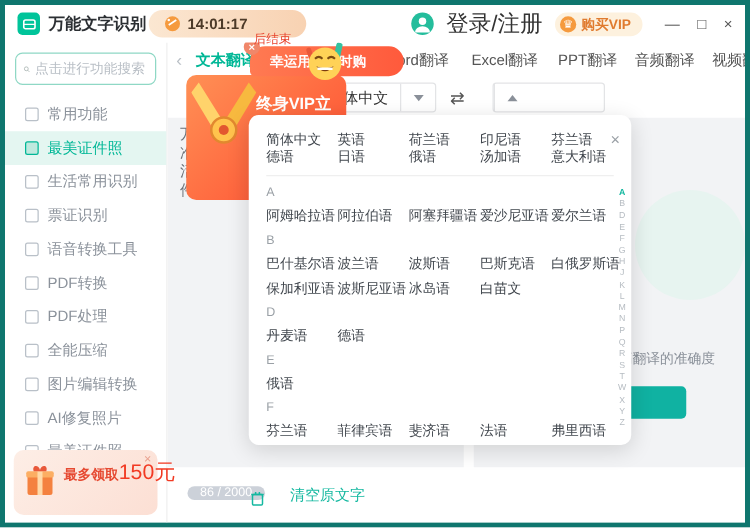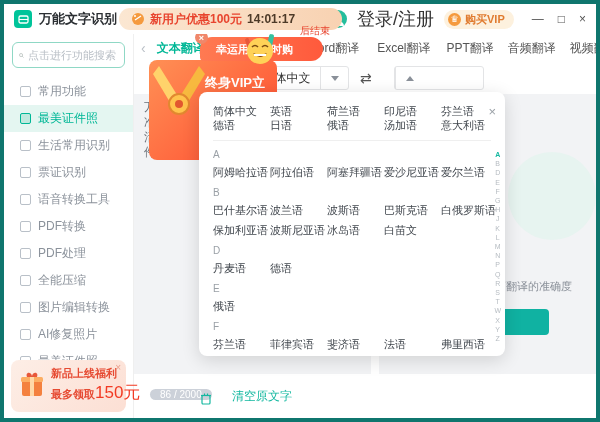--- a/index.html
+++ b/index.html
@@ -133,21 +133,20 @@
         </svg>
     </div>
     <div class="app-name">万能文字识别</div>
 
     <div class="banner">
       <svg width="14" height="14" viewBox="0 0 14 14">
           <circle cx="7" cy="7" r="6" fill="#f59a3e"></circle>
           <path d="M4 8 L10 4" stroke="#fff" stroke-width="1.4"></path>
           <circle cx="4" cy="4" r="1" fill="#fff"></circle>
         </svg>
-      <span class="hl">新用户优惠100元</span>
       <span class="cd">14:01:17</span>
       <span class="sfx">后结束</span>
     </div>
 
     <div class="tb-right">
       <div class="avatar">
         <svg width="18" height="18" viewBox="0 0 18 18">
             <circle cx="9" cy="7" r="3" fill="#fff"></circle>
             <path d="M3 16 a6 5 0 0 1 12 0 z" fill="#fff"></path>
           </svg>
@@ -223,21 +222,20 @@
     <div class="side-promo">
       <span class="gift">
         <svg width="26" height="28" viewBox="0 0 26 28">
             <rect x="3" y="10" width="20" height="16" rx="2" fill="#f4813f"></rect>
             <rect x="2" y="7" width="22" height="5" rx="1.5" fill="#fcae63"></rect>
             <rect x="11" y="7" width="4" height="19" fill="#ffd9a8"></rect>
             <path d="M8 7 C6 2 12 1 13 6 C14 1 20 2 18 7 Z" fill="#e8583a"></path>
           </svg>
       </span>
       <span class="x">×</span>
-      <div class="l1">新品上线福利</div>
       <div class="l2"><span>最多领取</span><span class="amt">150元</span></div>
     </div>
   </div>
 
   <div class="tabbar">
     <span class="tab-chev">‹</span>
     <div id="tabs" style="display:flex; align-items:center;">
         <span class="tab active" style="margin-left: 6px;">文本翻译</span>
         <span class="tab" style="margin-left: 74px;">译</span>
         <span class="tab" style="margin-left: 16px;">Word翻译</span>

